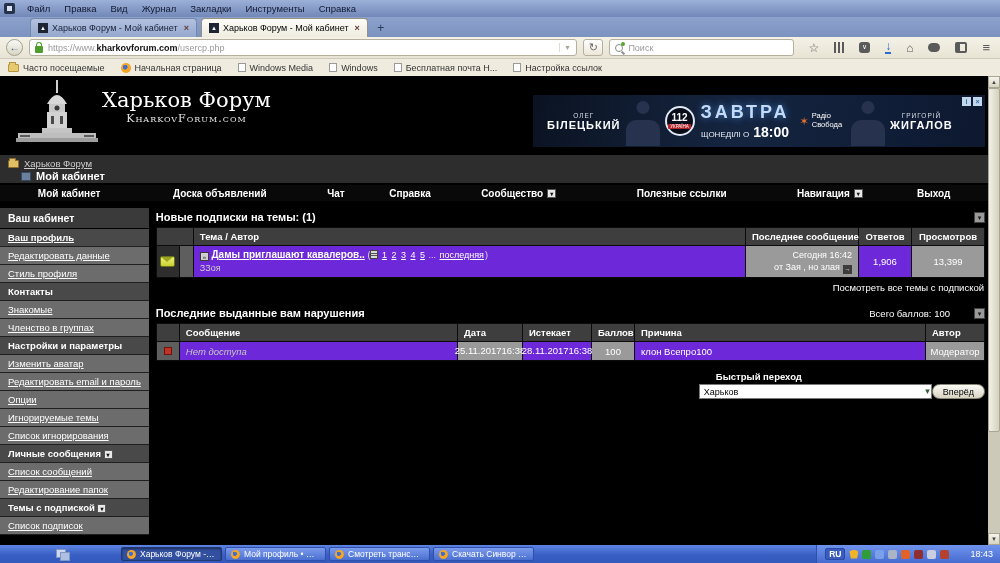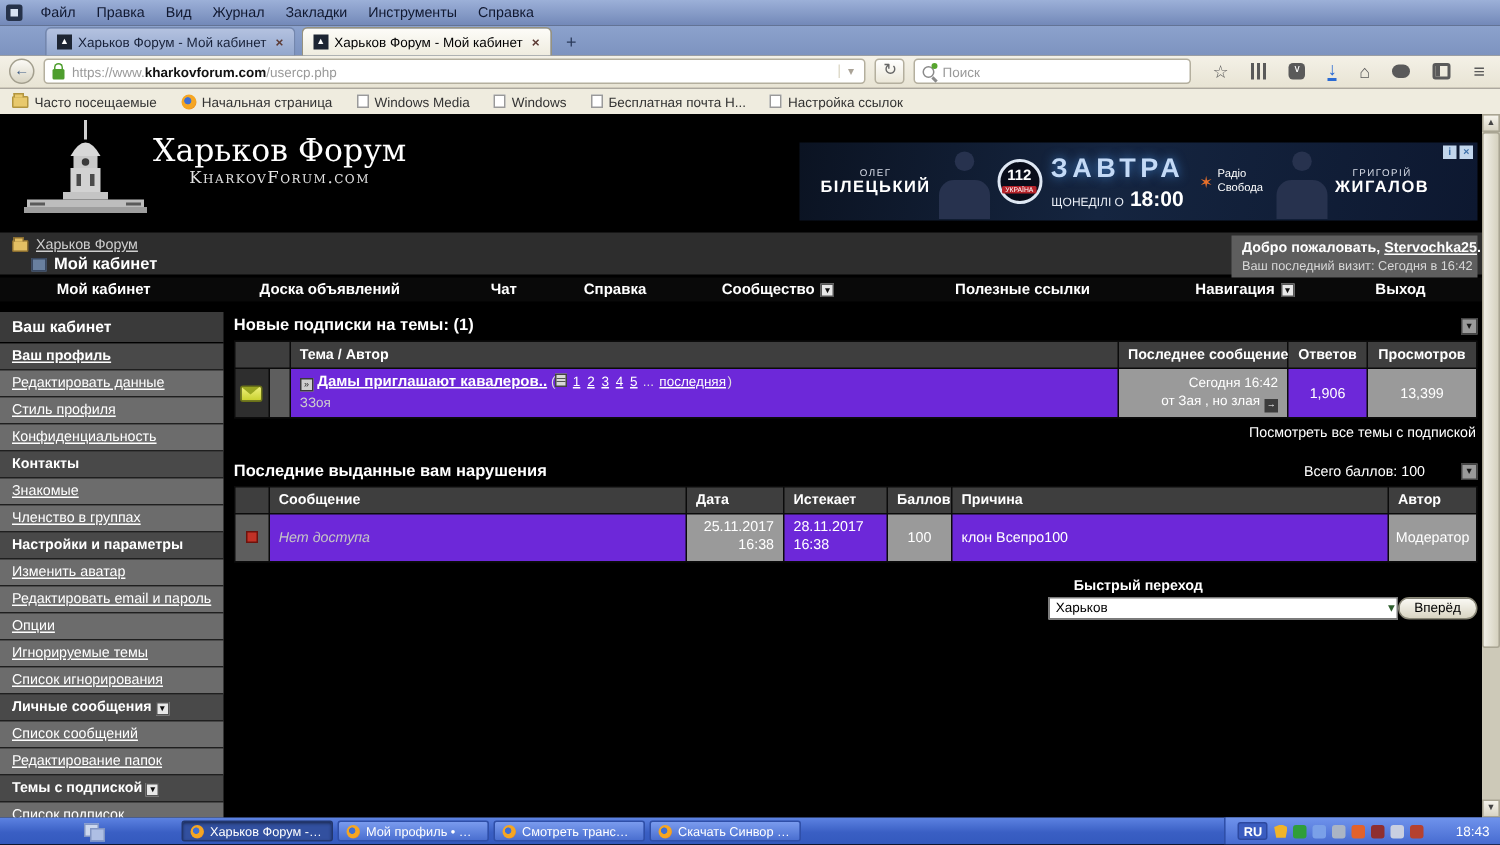--- a/index.html
+++ b/index.html
@@ -134,21 +134,21 @@
 .thread-author{font-size:9px;color:#cfcfcf;margin-top:2px;}
 .thread-actions{font-size:9px;margin-top:2px;color:#bbb;}
 .alink{color:#fff;}
 .lastpost{display:flex;flex-direction:column;justify-content:center;align-items:flex-end;text-align:right;font-size:9px;line-height:1.35;}
 .golast-ic{display:inline-block;width:9px;height:9px;background:#3c3c3c;color:#fff;font-size:6px;line-height:9px;text-align:center;margin-left:3px;vertical-align:-1px;}
 .golast-ic::after{content:"→";}
 .cell-center{display:flex;align-items:center;justify-content:center;font-size:9.5px;}
 .view-all{text-align:right;margin:4px 1px 14px;font-size:9.5px;}
 .vio-ic{width:8px;height:8px;background:#c23227;border:1px solid #6d120c;}
 .vio-msg{display:flex;align-items:center;font-style:italic;color:#c6c6c6;}
-.date-2l{display:flex;flex-direction:column;justify-content:center;line-height:1.3;}
+.date-2l{display:flex;flex-direction:row;justify-content:center;line-height:1.3;}
 .date-2l.r{align-items:flex-end;text-align:right;}
 .qj{margin-top:10px;display:flex;justify-content:flex-end;}
 .qj-inner{display:flex;flex-direction:column;}
 .qj-label{font-size:9.5px;font-weight:bold;color:#fff;margin-bottom:2px;margin-left:17px;}
 .qj-row{display:flex;align-items:center;gap:0;}
 .qj-select{width:233px;height:15px;background:#fff;border:1px solid #7a7a7a;font-size:9px;color:#000;display:flex;align-items:center;justify-content:space-between;padding:0 1px 0 4px;}
 .qj-arrow{color:#2e5e2e;font-size:9px;line-height:13px;}
 .qj-btn{height:15px;border-radius:8px;border:1px solid #8a8878;background:linear-gradient(#fbfaf5,#d9d5c3);font-size:9px;color:#000;padding:0 10px;display:flex;align-items:center;}
 .scrollbar{position:absolute;right:0;top:0;width:12px;height:469px;background:#cdc9b8;}
 .sb-btn{width:12px;height:12px;background:linear-gradient(#f6f4ec,#d8d4c4);border:1px solid #a9a593;font-size:6px;color:#444;text-align:center;line-height:10px;}
@@ -325,24 +325,20 @@
         <div class="crumb-row1">
           <span class="folder-ic"></span>
           <span class="crumb-link">Харьков Форум</span>
         </div>
         <div class="crumb-row2">
           <span class="cab-ic"></span>
           <span>Мой кабинет</span>
         </div>
       </div>
 
-      <div class="welcome">
-        <div class="welcome-line1"><span>Добро пожаловать, </span><span class="uname">Stervochka25</span><span>.</span></div>
-        <div class="welcome-line2">Ваш последний визит: Сегодня в 16:42</div>
-      </div>
 
       <div class="navmenu">
         <span class="nm nm1">Мой кабинет</span>
         <span class="nm nm2">Доска объявлений</span>
         <span class="nm nm3">Чат</span>
         <span class="nm nm4">Справка</span>
         <span class="nm nm5">
             <span>Сообщество</span>
             <span class="drop-ic"></span>
           </span>
@@ -354,21 +350,20 @@
         <span class="nm nm8">Выход</span>
       </div>
 
       <div class="content">
 
         <div class="sidebar">
           <div class="sb-title">Ваш кабинет</div>
           <div class="sb-item header-link">Ваш профиль</div>
           <div class="sb-item link">Редактировать данные</div>
           <div class="sb-item link">Стиль профиля</div>
-          <div class="sb-item link">Конфиденциальность</div>
           <div class="sb-item header">Контакты</div>
           <div class="sb-item link">Знакомые</div>
           <div class="sb-item link">Членство в группах</div>
           <div class="sb-item header">Настройки и параметры</div>
           <div class="sb-item link">Изменить аватар</div>
           <div class="sb-item link">Редактировать email и пароль</div>
           <div class="sb-item link">Опции</div>
           <div class="sb-item link">Игнорируемые темы</div>
           <div class="sb-item link">Список игнорирования</div>
           <div class="sb-item header"><span>Личные сообщения</span> <span class="drop-ic"></span></div>

